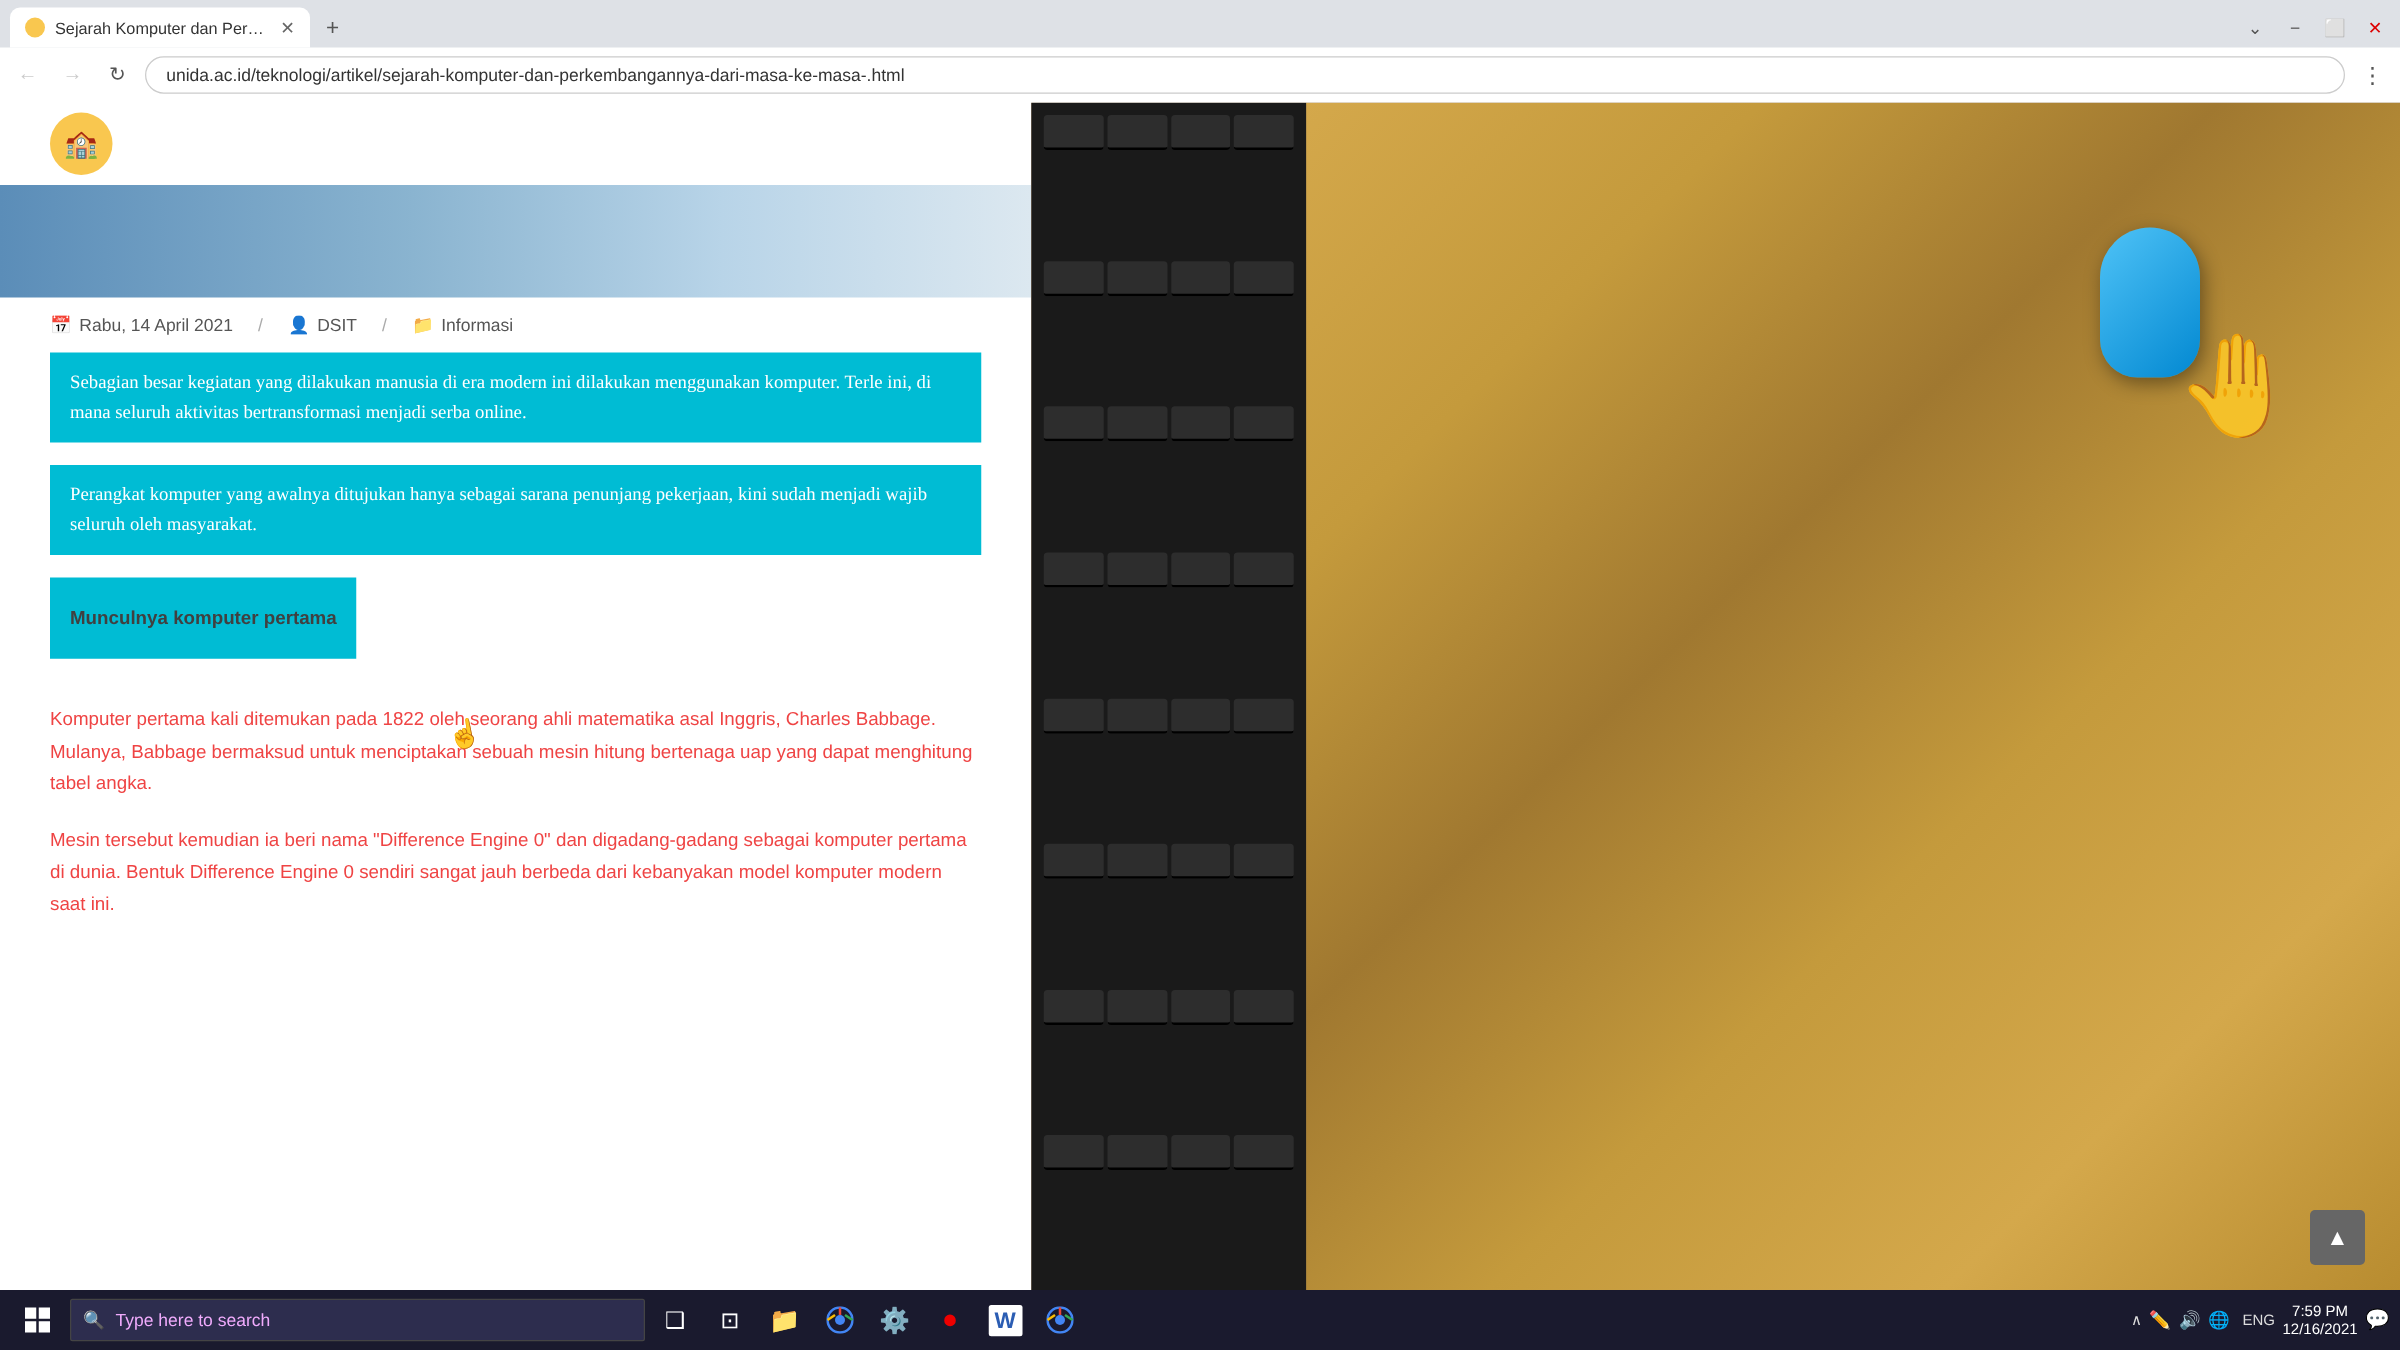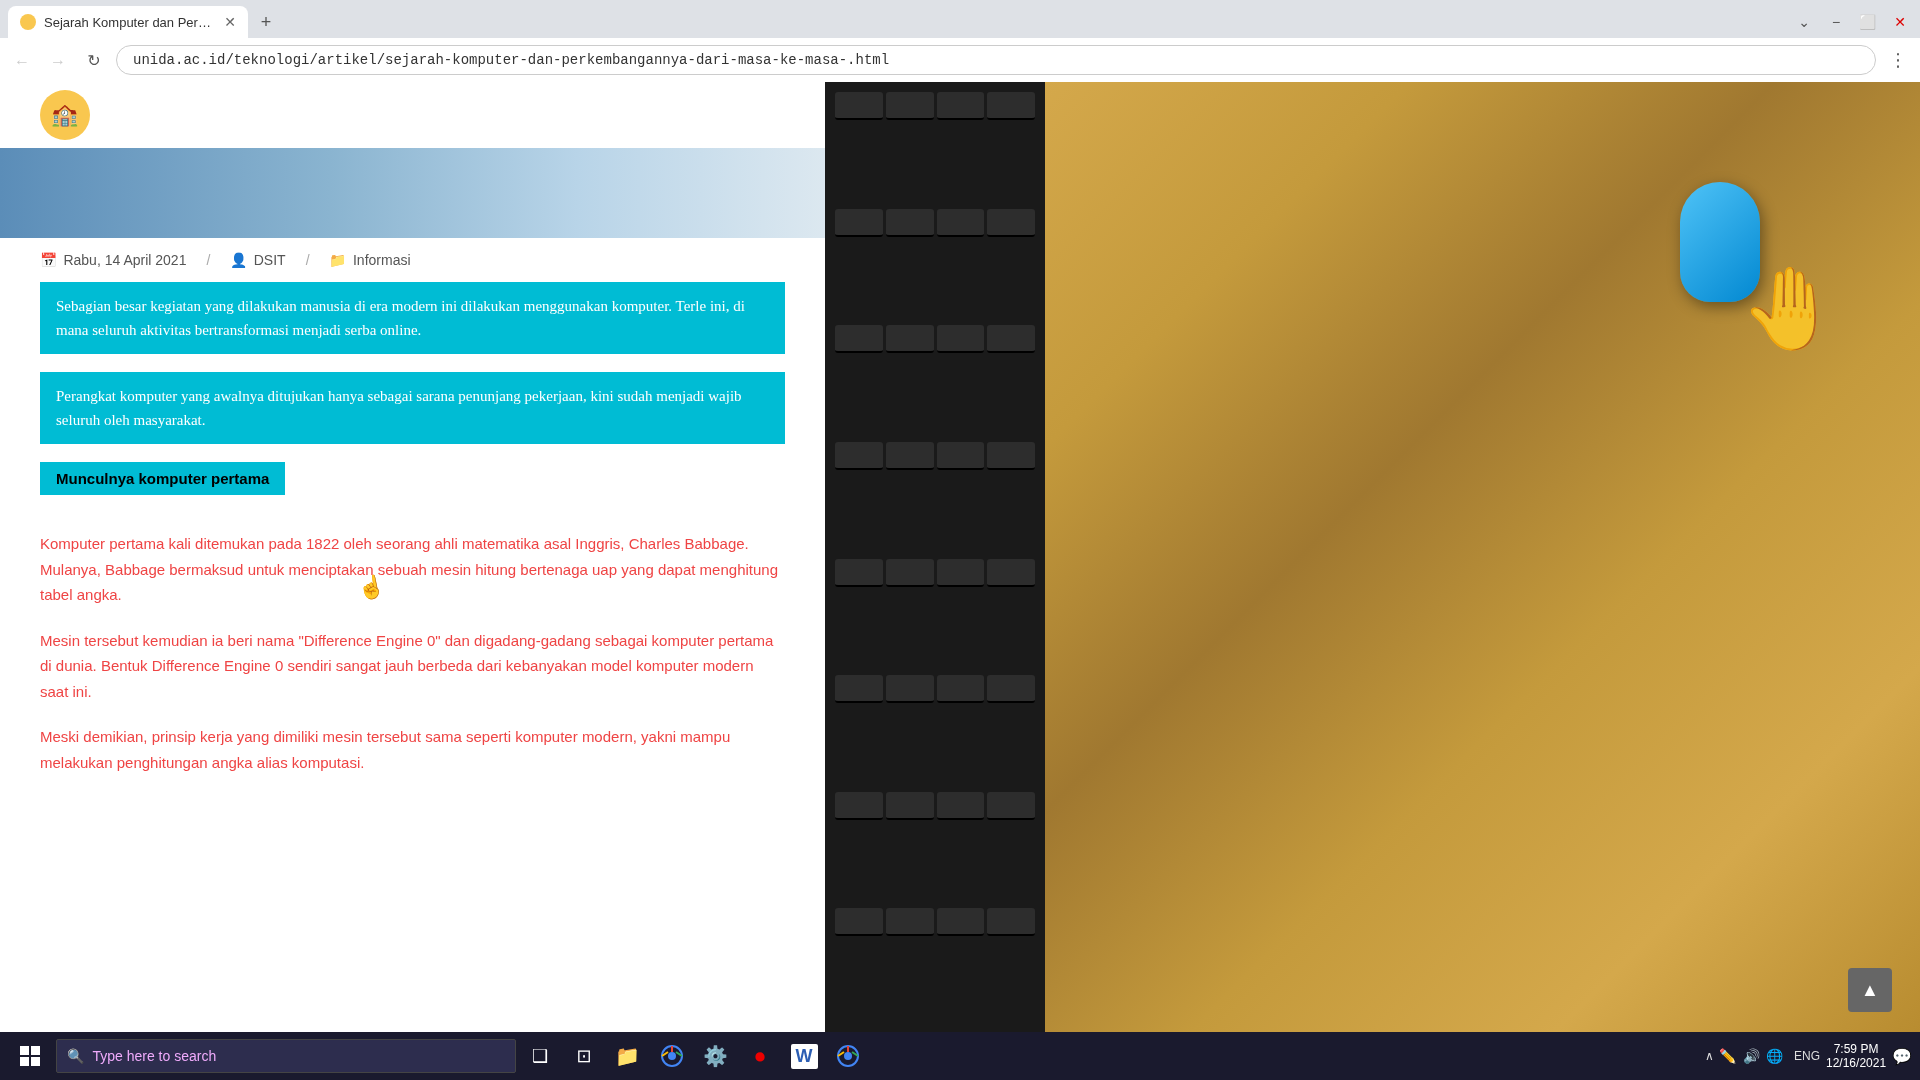--- a/index.html
+++ b/index.html
@@ -135,22 +135,22 @@
       color: #fff;
       padding: 12px 16px;
       margin-bottom: 18px;
       font-size: 15px;
       line-height: 1.6;
       font-family: Liberation Serif, serif;
     }
 
     .section-heading {
       background: #00bcd4;
-      color: #000000;
-      padding: 8px 16px;
+      color: #404040;
+      padding: 24px 16px;
       font-size: 15px;
       font-weight: bold;
       margin-bottom: 18px;
       display: inline-block;
       text-align: right;
     }
 
     .article-paragraph {
       font-size: 15px;
       color: #ef4444;
@@ -272,21 +272,21 @@
       <div class="ctrl-btn">−</div>
       <div class="ctrl-btn">⬜</div>
       <div class="ctrl-btn" style="color:#d00;">✕</div>
     </div>
   </div>
 
   <div class="nav-bar">
     <div class="nav-btn disabled">←</div>
     <div class="nav-btn disabled">→</div>
     <div class="nav-btn">↻</div>
-    <input class="url-bar" readonly="" style="cursor: text; font-family: Liberation Mono, monospace;" value="unida.ac.id/teknologi/artikel/sejarah-komputer-dan-perkembangannya-dari-masa-ke-masa-.html">
+    <input class="url-bar" readonly="" style="cursor: text;" value="unida.ac.id/teknologi/artikel/sejarah-komputer-dan-perkembangannya-dari-masa-ke-masa-.html">
     <div class="menu-btn">⋮</div>
   </div>
 
   <div class="page-content">
 
     <div class="article-area">
 
       <div style="padding: 8px 40px; display:flex; align-items:center;">
         <div style="width:50px;height:50px;background:#f9c74f;border-radius:50%;display:flex;align-items:center;justify-content:center;">
           <span style="font-size:22px;">🏫</span>
@@ -324,21 +324,20 @@
 
 
         <div style="margin-bottom: 18px;">
           <span class="section-heading">Munculnya komputer pertama</span>
         </div>
 
         <p class="article-paragraph">Komputer pertama kali ditemukan pada 1822 oleh seorang ahli matematika asal Inggris, Charles Babbage. Mulanya, Babbage bermaksud untuk menciptakan sebuah mesin hitung bertenaga uap yang dapat menghitung tabel angka.</p>
 
         <p class="article-paragraph">Mesin tersebut kemudian ia beri nama "Difference Engine 0" dan digadang-gadang sebagai komputer pertama di dunia. Bentuk Difference Engine 0 sendiri sangat jauh berbeda dari kebanyakan model komputer modern saat ini.</p>
 
-        <p class="article-paragraph">Meski demikian, prinsip kerja yang dimiliki mesin tersebut sama seperti komputer modern, yakni mampu melakukan penghitungan angka alias komputasi.</p>
 
       </div>
     </div>
 
     <div class="photo-area">
 
       <div style="position:absolute; top:0; left:0; width:220px; height:100%; background:#1a1a1a; padding:10px; display:grid; grid-template-columns: repeat(4,1fr); grid-template-rows: repeat(8, 1fr); gap:3px;">
         <div class="key" style="background:#2d2d2d; border-radius:3px; border-bottom:2px solid #000;"></div>
         <div class="key" style="background:#2d2d2d; border-radius:3px; border-bottom:2px solid #000;"></div>
         <div class="key" style="background:#2d2d2d; border-radius:3px; border-bottom:2px solid #000;"></div>

